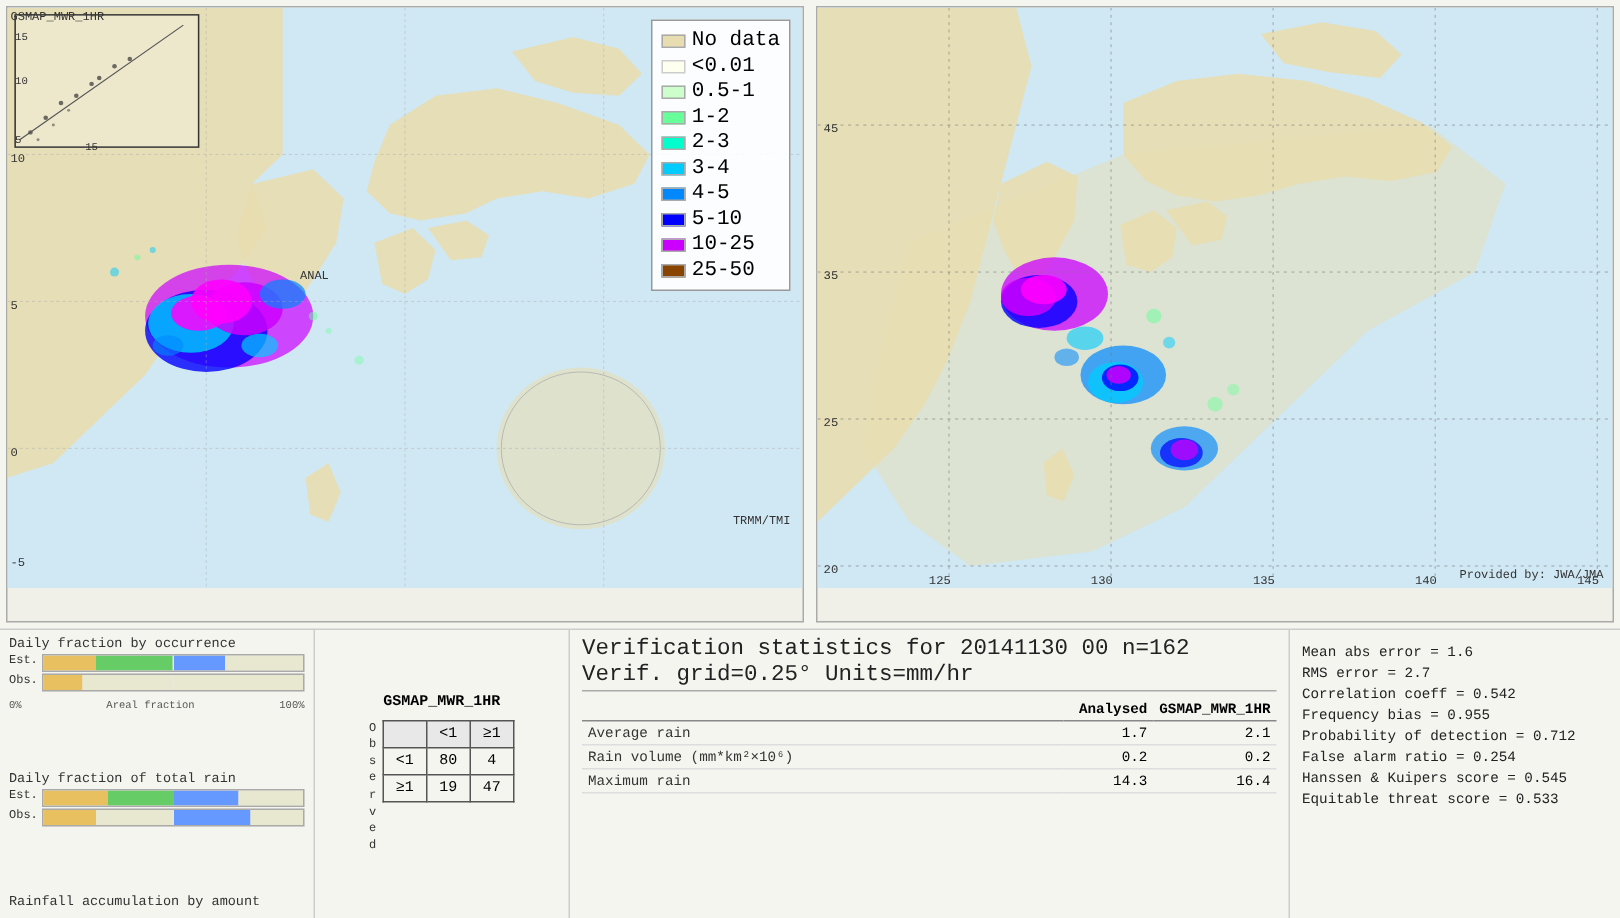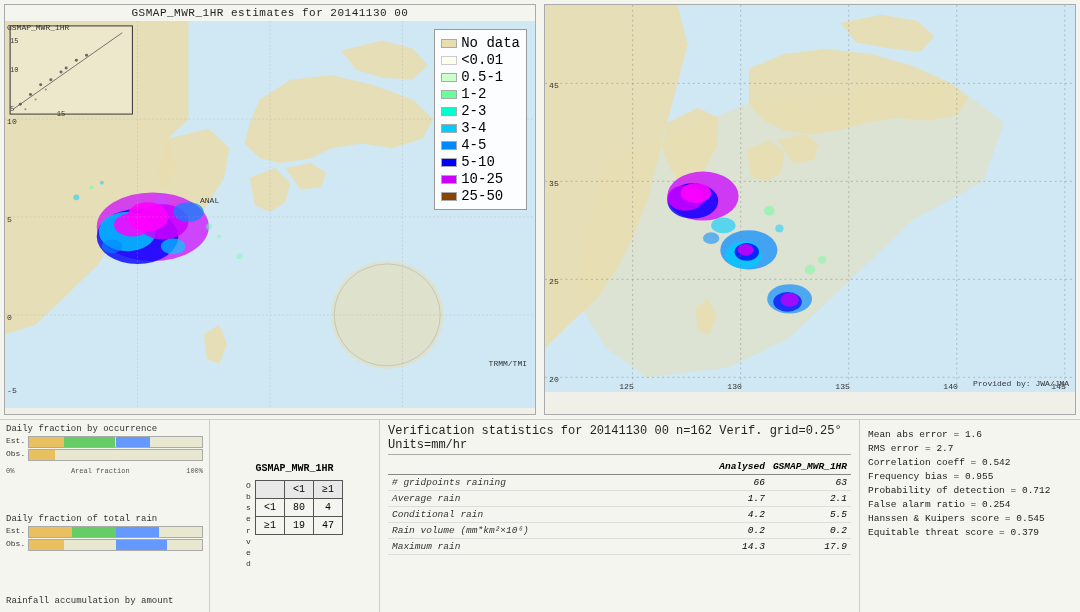--- a/index.html
+++ b/index.html
@@ -184,37 +184,36 @@
     }
 
     
     .stats-panel {
       flex: 1;
       padding: 4px 8px;
       border-right: 1px solid #ccc;
     }
 
     .stats-title {
-      font-size: 12px;
+      font-size: 15px;
       color: #222;
       margin-bottom: 4px;
       border-bottom: 1px solid #aaa;
       padding-bottom: 2px;
     }
 
     .stats-table {
       border-collapse: collapse;
       width: 100%;
       font-size: 9.5px;
     }
 
     .stats-table td {
       padding: 2px 4px;
       border-bottom: 0.5px solid #ddd;
-      font-style: italic;
     }
 
     .stats-table td:first-child {
       color: #333;
     }
 
     .stats-table td:nth-child(2),
     .stats-table td:nth-child(3) {
       text-align: right;
       width: 60px;
@@ -275,21 +274,20 @@
     }
   </style>
 </head>
 <body>
 
 <div class="main-container">
 
   <div class="maps-row">
 
     <div class="map-panel">
-      <div class="map-title">GSMAP_MWR_1HR estimates for 20141130 00</div>
       <div class="map-canvas map-bg">
         <svg class="map-svg" viewBox="0 0 520 395" preserveAspectRatio="none">
 
           <rect width="520" height="395" fill="#d0e8f4"></rect>
 
           <path d="M0,0 L180,0 L180,100 L160,120 L170,150 L150,180 L130,200 L110,220 L90,250 L70,270 L50,290 L30,310 L0,320 Z" fill="#e8ddb0" opacity="0.9"></path>
 
           <path d="M160,120 L200,110 L220,130 L215,160 L200,185 L190,200 L175,210 L165,195 L155,175 L150,155 Z" fill="#e8ddb0" opacity="0.9"></path>
 
           <path d="M250,80 L280,60 L320,55 L360,65 L400,80 L420,100 L410,120 L380,130 L350,125 L320,130 L300,140 L270,145 L250,140 L235,125 L240,105 Z" fill="#e8ddb0" opacity="0.9"></path>
@@ -570,55 +568,45 @@
       <div class="stats-title">Verification statistics for 20141130 00  n=162  Verif. grid=0.25°  Units=mm/hr</div>
       <table class="stats-table">
         <thead>
           <tr class="stats-header">
             <td></td>
             <td>Analysed</td>
             <td>GSMAP_MWR_1HR</td>
           </tr>
         </thead>
         <tbody id="stats-tbody">
-        <tr>
-    <td># gridpoints raining</td>
-    <td>66</td>
-    <td>63</td>
-  </tr>
             <tr>
     <td>Average rain</td>
     <td>1.7</td>
     <td>2.1</td>
-  </tr>
-            <tr>
-    <td>Conditional rain</td>
-    <td>4.2</td>
-    <td>5.5</td>
   </tr>
             <tr>
     <td>Rain volume (mm*km²×10⁶)</td>
     <td>0.2</td>
     <td>0.2</td>
   </tr>
             <tr>
     <td>Maximum rain</td>
     <td>14.3</td>
-    <td>17.9</td>
+    <td>16.4</td>
   </tr>
           </tbody>
       </table>
     </div>
 
     <div class="metrics-panel">
       <div id="metrics-container">
           <div class="metric-item">Mean abs error = 1.6</div>
           <div class="metric-item">RMS error = 2.7</div>
           <div class="metric-item">Correlation coeff = 0.542</div>
           <div class="metric-item">Frequency bias = 0.955</div>
           <div class="metric-item">Probability of detection = 0.712</div>
           <div class="metric-item">False alarm ratio = 0.254</div>
           <div class="metric-item">Hanssen &amp; Kuipers score = 0.545</div>
-          <div class="metric-item">Equitable threat score = 0.379</div>
+          <div class="metric-item">Equitable threat score = 0.533</div>
         </div>
     </div>
   </div>
 </div>
 
 </body></html>

